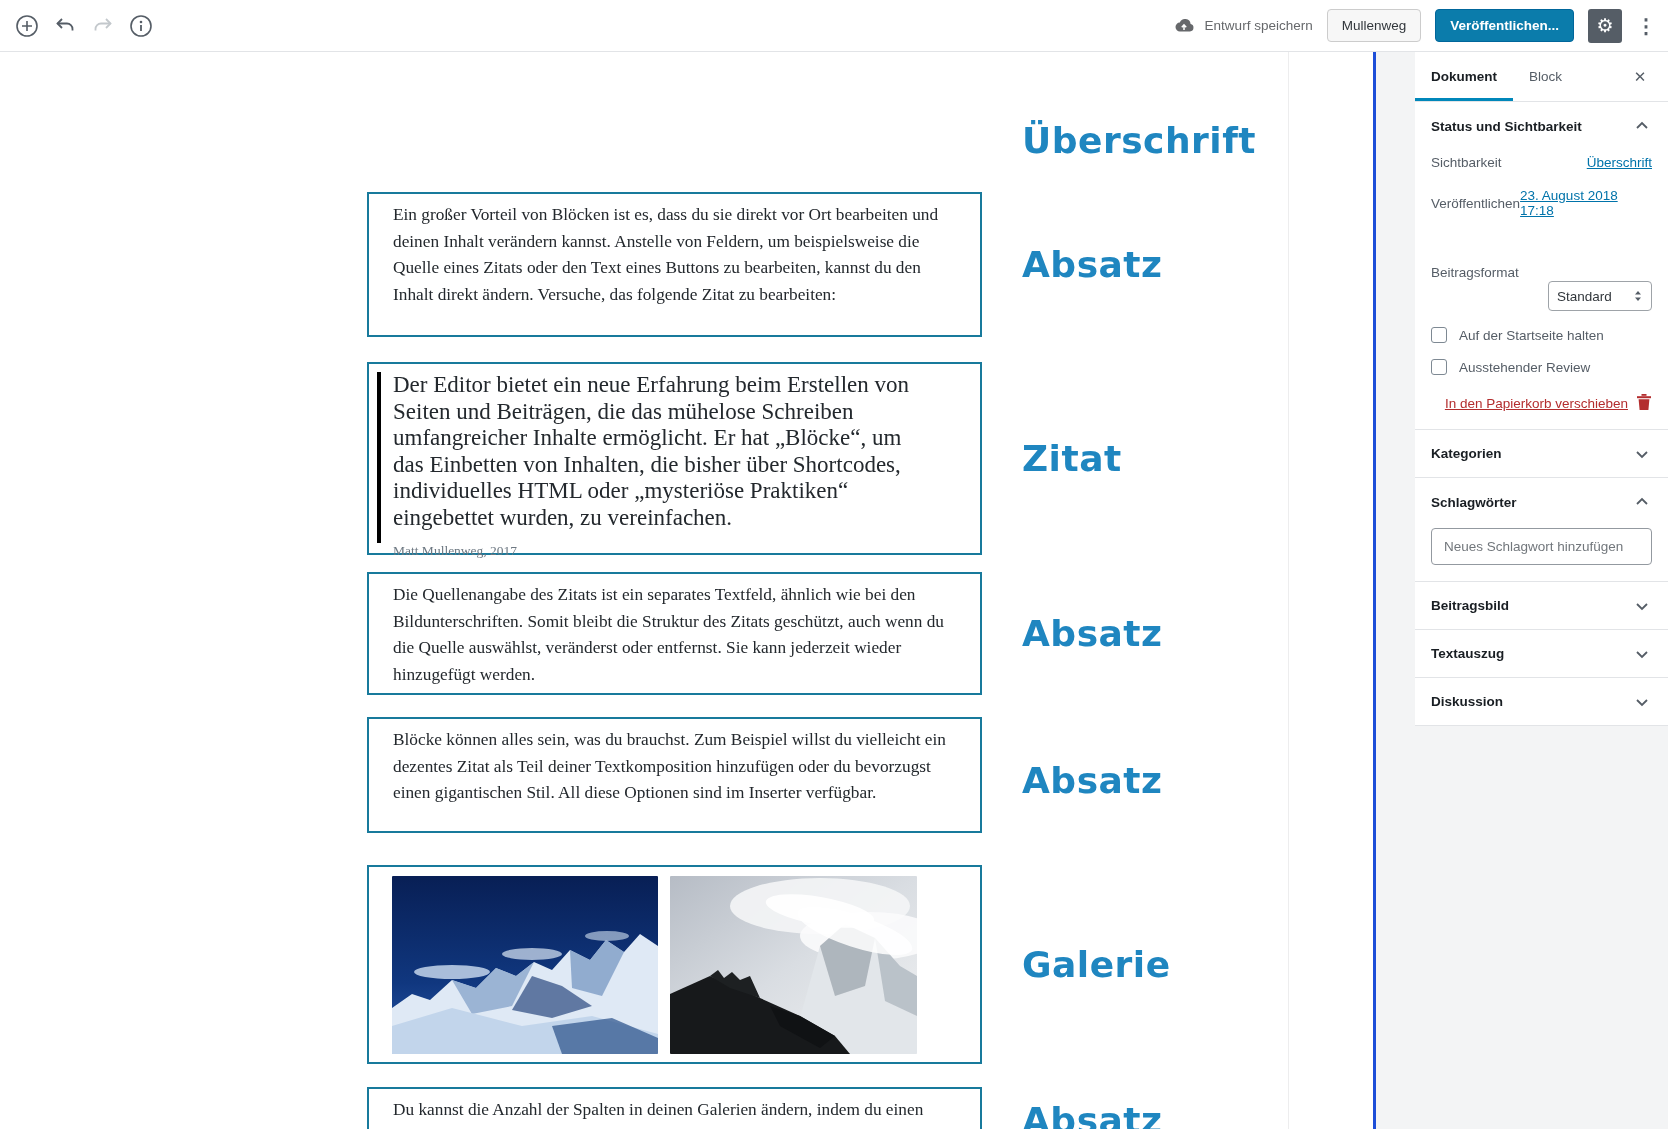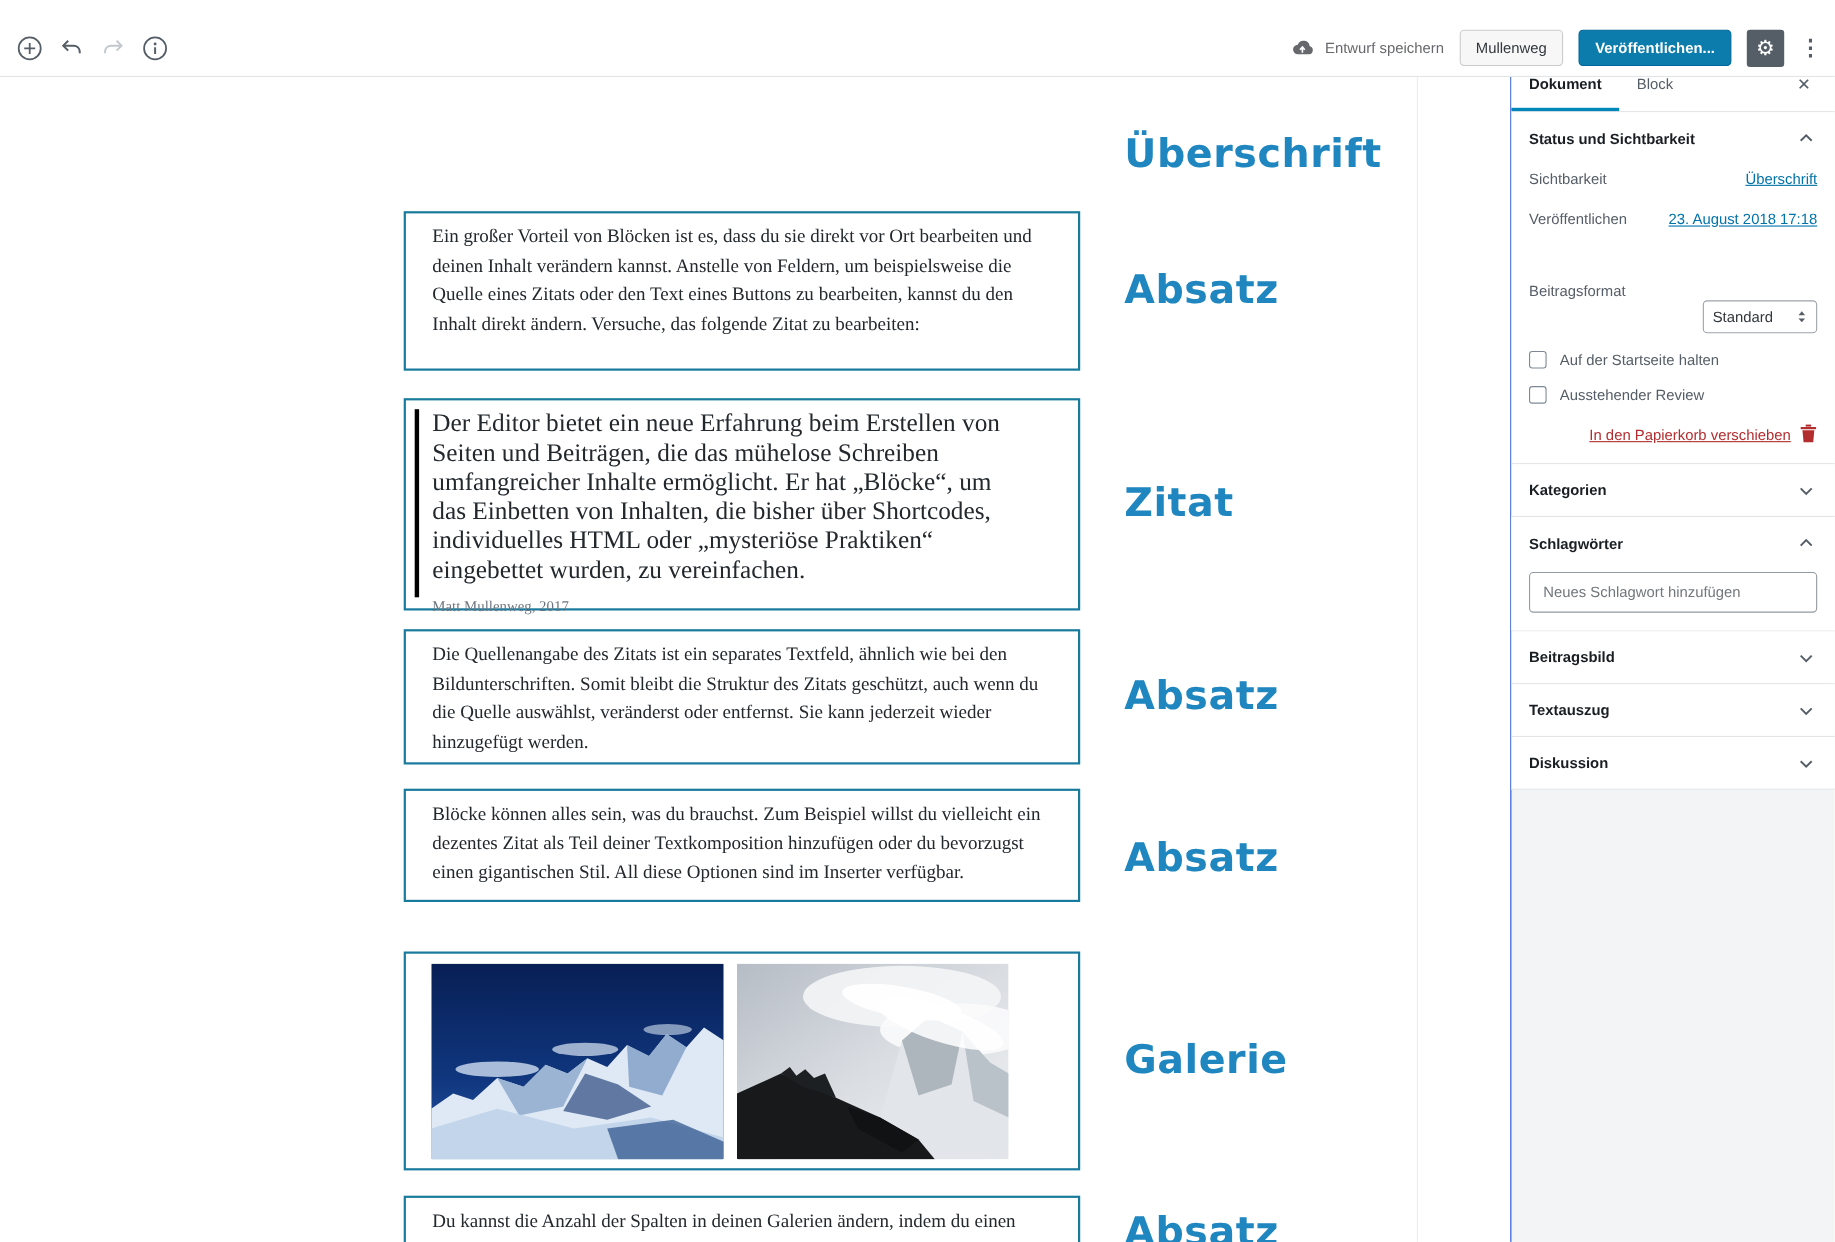--- a/index.html
+++ b/index.html
@@ -2,21 +2,21 @@
 <html><head>
 <meta charset="utf-8">
 <style>
   * { margin:0; padding:0; box-sizing:border-box; }
   html,body { width:1668px; height:1129px; overflow:hidden; background:#fff;
               font-family:"Liberation Sans", sans-serif; }
   #app { position:relative; width:1668px; height:1129px; background:#fff; }
 
   
   .topbar { position:absolute; left:0; top:0; width:1668px; height:52px; background:#fff;
-            border-bottom:1px solid #e2e4e7; display:flex; align-items:center; z-index:30;margin-top:18px; }
+            border-bottom:1px solid #e2e4e7; display:flex; align-items:center; z-index:30; }
   .topbar-left { display:flex; align-items:center; gap:12px; padding-left:14px; }
   .tb-icon { width:26px; height:26px; display:flex; align-items:center; justify-content:center; cursor:pointer; }
   .tb-icon svg { display:block; }
   .topbar-right { margin-left:auto; display:flex; align-items:center; gap:14px; padding-right:14px; }
   .save-draft { display:flex; align-items:center; gap:8px; color:#66686b; font-size:13.5px; cursor:pointer; }
   .btn { height:33px; border-radius:4px; font-size:13.5px; display:flex; align-items:center;
          padding:0 14px; cursor:pointer; white-space:nowrap; }
   .btn-preview { background:#f7f7f7; border:1px solid #cccccc; color:#32373c; }
   .btn-publish { background:#0b7cab; border:1px solid #00669b; color:#fff; font-weight:bold; }
   .gear-btn { width:34px; height:34px; background:#555d66; border-radius:3px; color:#fff;
@@ -28,38 +28,38 @@
   .canvas-edge { position:absolute; left:1288px; top:52px; width:1px; height:1077px; background:#ededee; }
   .scroll-thumb { position:absolute; left:1374px; top:390px; width:9px; height:275px;
                   background:#c8cacb; border-radius:5px; cursor:pointer; }
 
   .block { position:absolute; left:367px; width:615px; border:2px solid #187a9c; background:#fff;
            font-family:"Liberation Serif", serif; color:#23282d; }
   .blk-heading { top:67px;  height:43px;  padding:5px 18px; font-size:26px; font-weight:bold; color:#191e23; }
   .blk-p1 { top:140px; height:145px; }
   .blk-quote { top:310px; height:193px; }
   .blk-p2 { top:520px; height:123px; }
-  .blk-p3 { top:665px; height:103px; }
+  .blk-p3 { top:665px; height:116px; }
   .blk-gallery { top:813px; height:199px; padding:9px 0 9px 23px; display:flex; gap:12px; align-items:flex-start; }
   .blk-p4 { top:1035px; height:67px; }
   .para { padding:8px 22px 8px 24px; font-size:17.3px; line-height:26.5px; }
   .quote-inner { position:relative; height:100%; padding:8px 64px 8px 24px; }
   .quote-bar { position:absolute; left:8px; top:8px; bottom:10px; width:4px; background:#000; }
   .quote-text { font-size:23px; line-height:26.5px; }
   .quote-cite { margin-top:12px; font-size:13.5px; color:#6c7781; }
   .gallery-img { height:178px; border-radius:1px; overflow:hidden; }
   .gallery-img svg { display:block; }
 
   .annotation { position:absolute; left:1022px; transform:translateY(-50%);
                 font-family:"DejaVu Sans", sans-serif; font-weight:bold; font-size:36px;
                 color:#1f86c0; letter-spacing:0.5px; white-space:nowrap; }
 
   
   .sidebar { position:absolute; left:1373px; top:52px; width:295px; height:1077px;
-             background:#f3f4f5; border-left:1px solid #1d4ed8; font-size:13.5px; color:#555d66; }
+             background:#f3f4f5; border-left:3px solid #1d4ed8; font-size:13.5px; color:#555d66;padding-left:39px; }
   .sb-tabs { height:50px; background:#fff; border-bottom:1px solid #e2e4e7; display:flex; align-items:stretch; }
   .sb-tab { padding:0 16px; display:flex; align-items:center; font-size:13.5px; color:#555d66; cursor:pointer; position:relative; }
   .sb-tab.active { color:#191e23; font-weight:bold; }
   .sb-tab.active::after { content:""; position:absolute; left:0; right:0; bottom:0; height:3px; background:#0087ba; }
   .sb-close { margin-left:auto; align-self:center; margin-right:14px; color:#555d66; font-size:15px;
               width:28px; height:28px; display:flex; align-items:center; justify-content:center; cursor:pointer; }
 
   .panel { background:#fff; border-bottom:1px solid #e2e4e7; }
   .panel-status { padding:14px 16px 18px; }
   .panel-head { display:flex; align-items:center; justify-content:space-between; cursor:pointer; }

